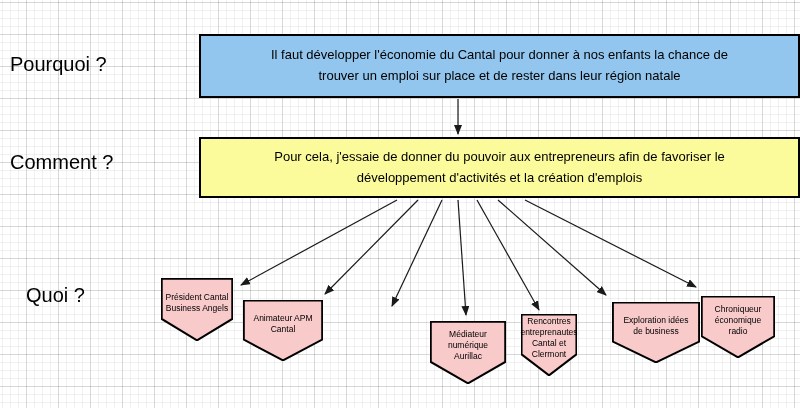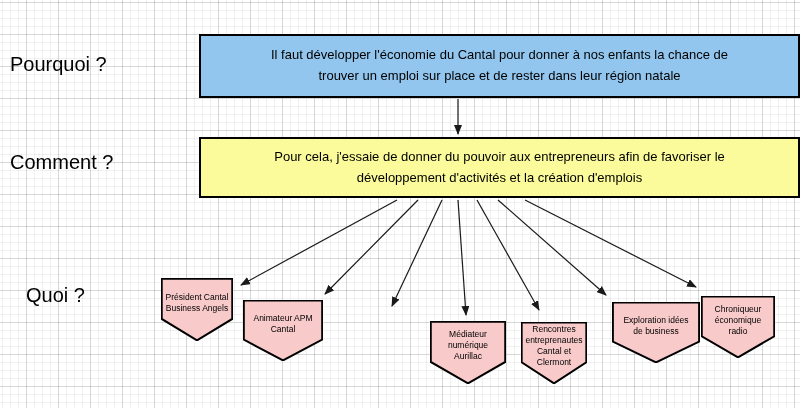--- a/index.html
+++ b/index.html
@@ -38,21 +38,21 @@
   .pent-text{
     position:absolute;left:2%;right:2%;top:0;height:78%;
     display:flex;align-items:center;justify-content:center;text-align:center;
     font-size:8.5px;line-height:1.3;
   }
   .pent-text span{white-space:pre-line;}
   .p1{left:161px;top:278px;width:72px;height:63px;}
   .p2{left:243px;top:300px;width:80px;height:61px;}
   .p3{left:337px;top:311px;width:77px;height:63px;}
   .p4{left:430px;top:321px;width:76px;height:63px;}
-  .p5{left:521px;top:314px;width:66px;height:62px;margin-top:8px;}
+  .p5{left:521px;top:314px;width:56px;height:62px;}
   .p6{left:612px;top:302px;width:76px;height:61px;padding-left:12px;}
   .p7{left:701px;top:296px;width:74px;height:62px;}
 </style>
 </head>
 <body>
 
 <div class="canvas">
 
   <div class="qlabel why">Pourquoi ?</div>
   <div class="qlabel how">Comment ?</div>

